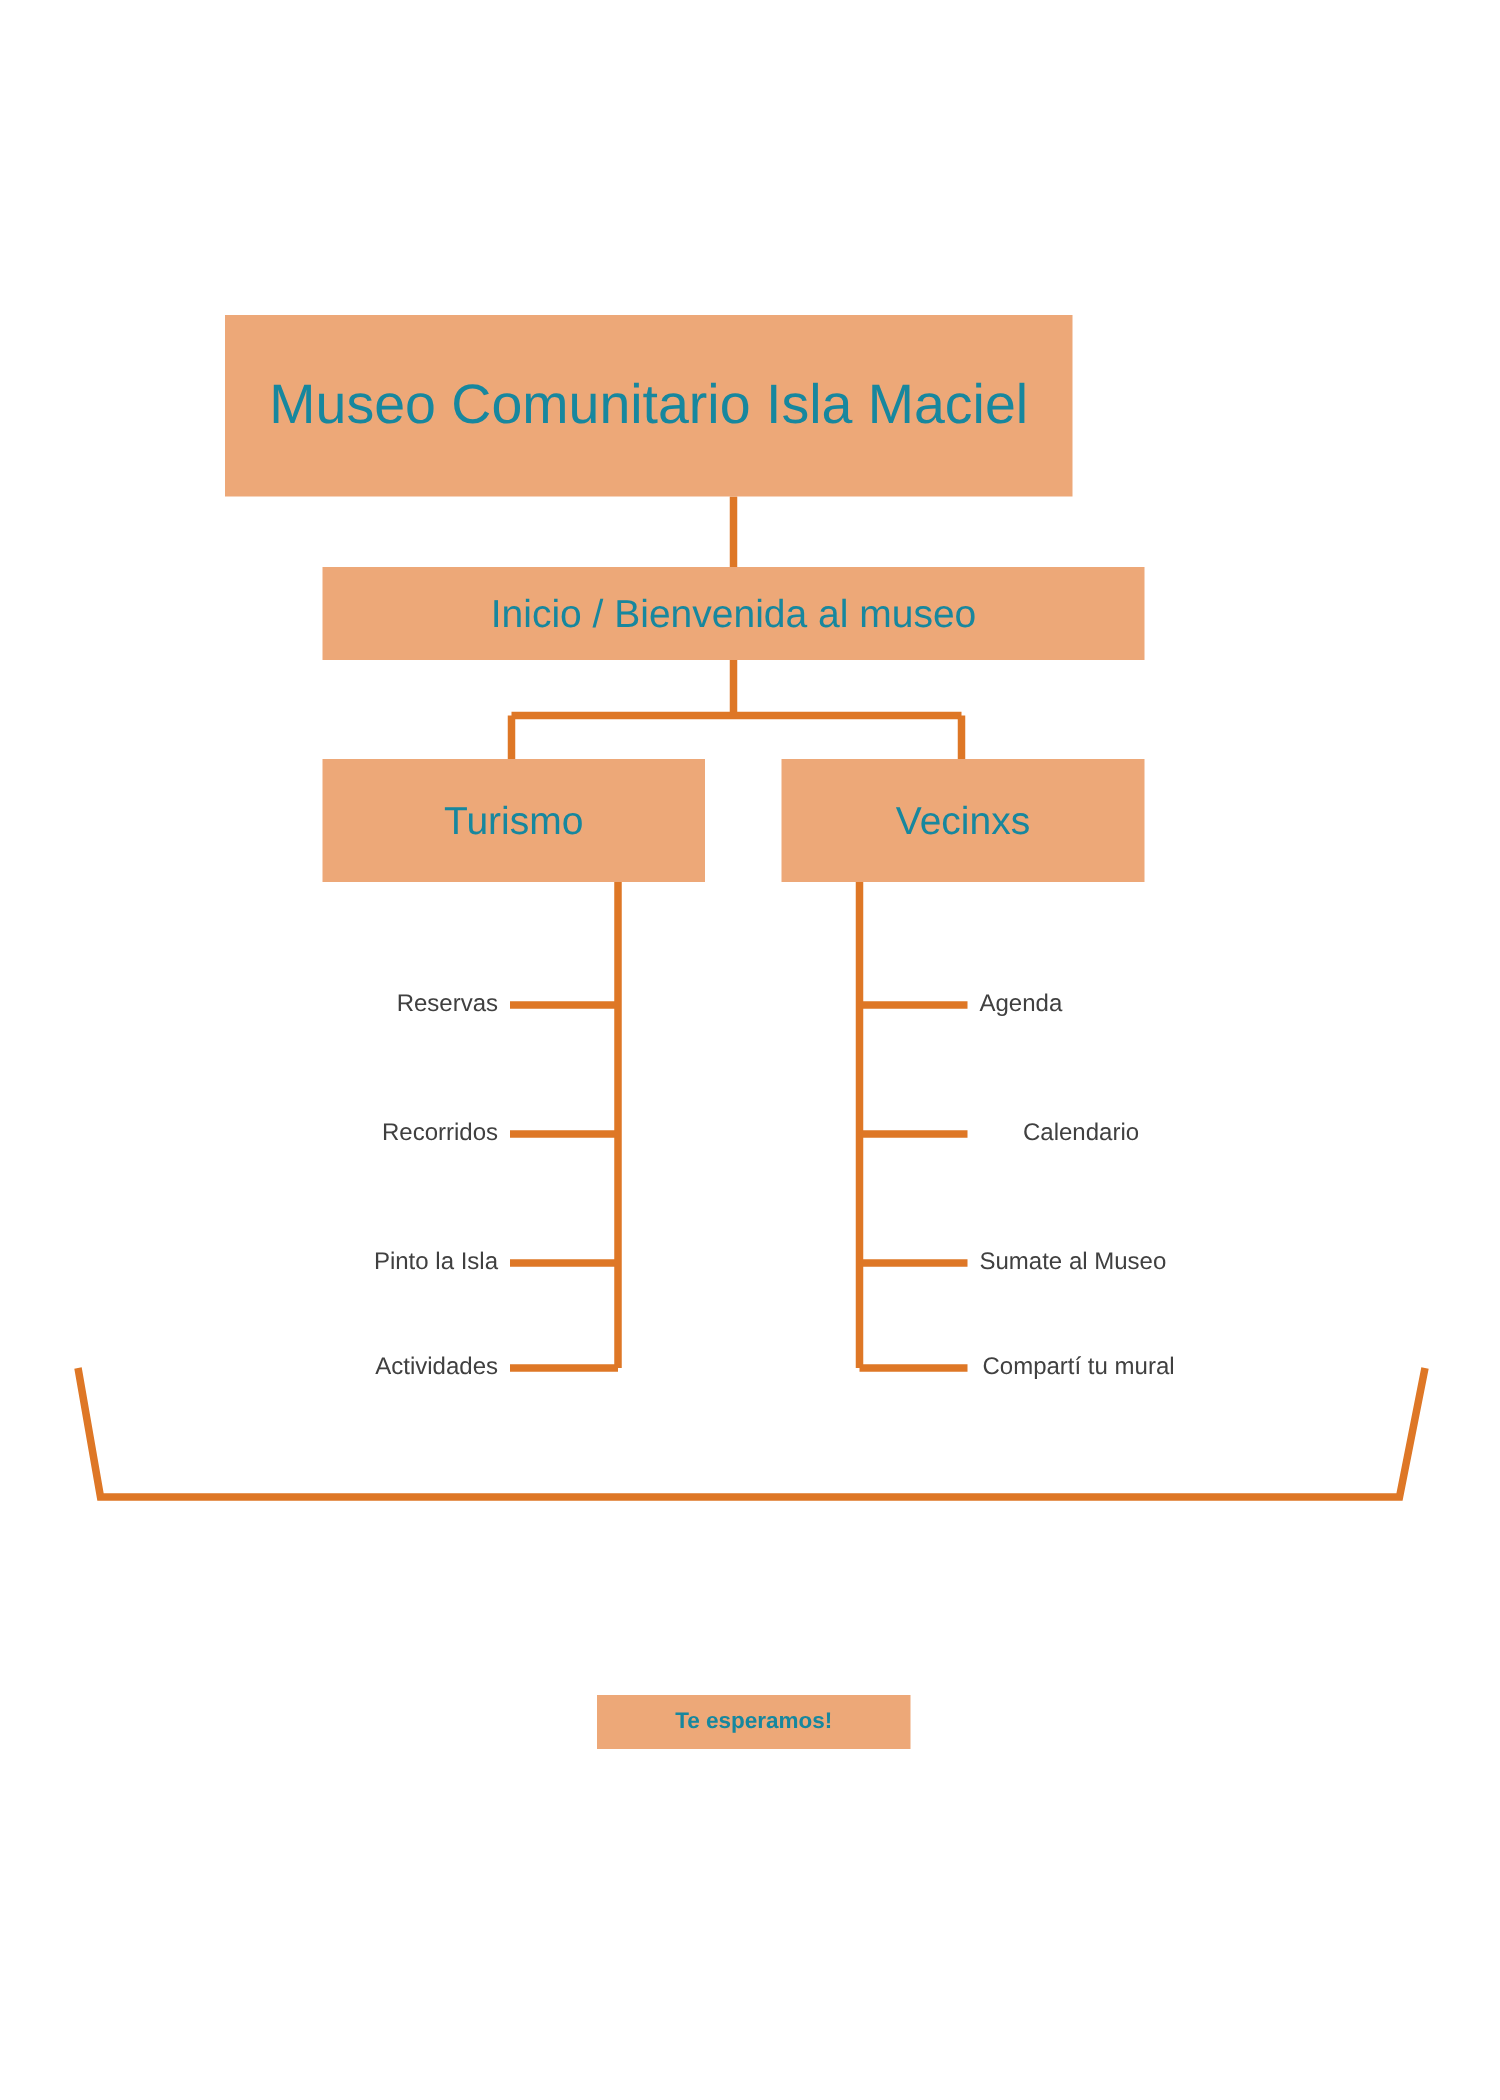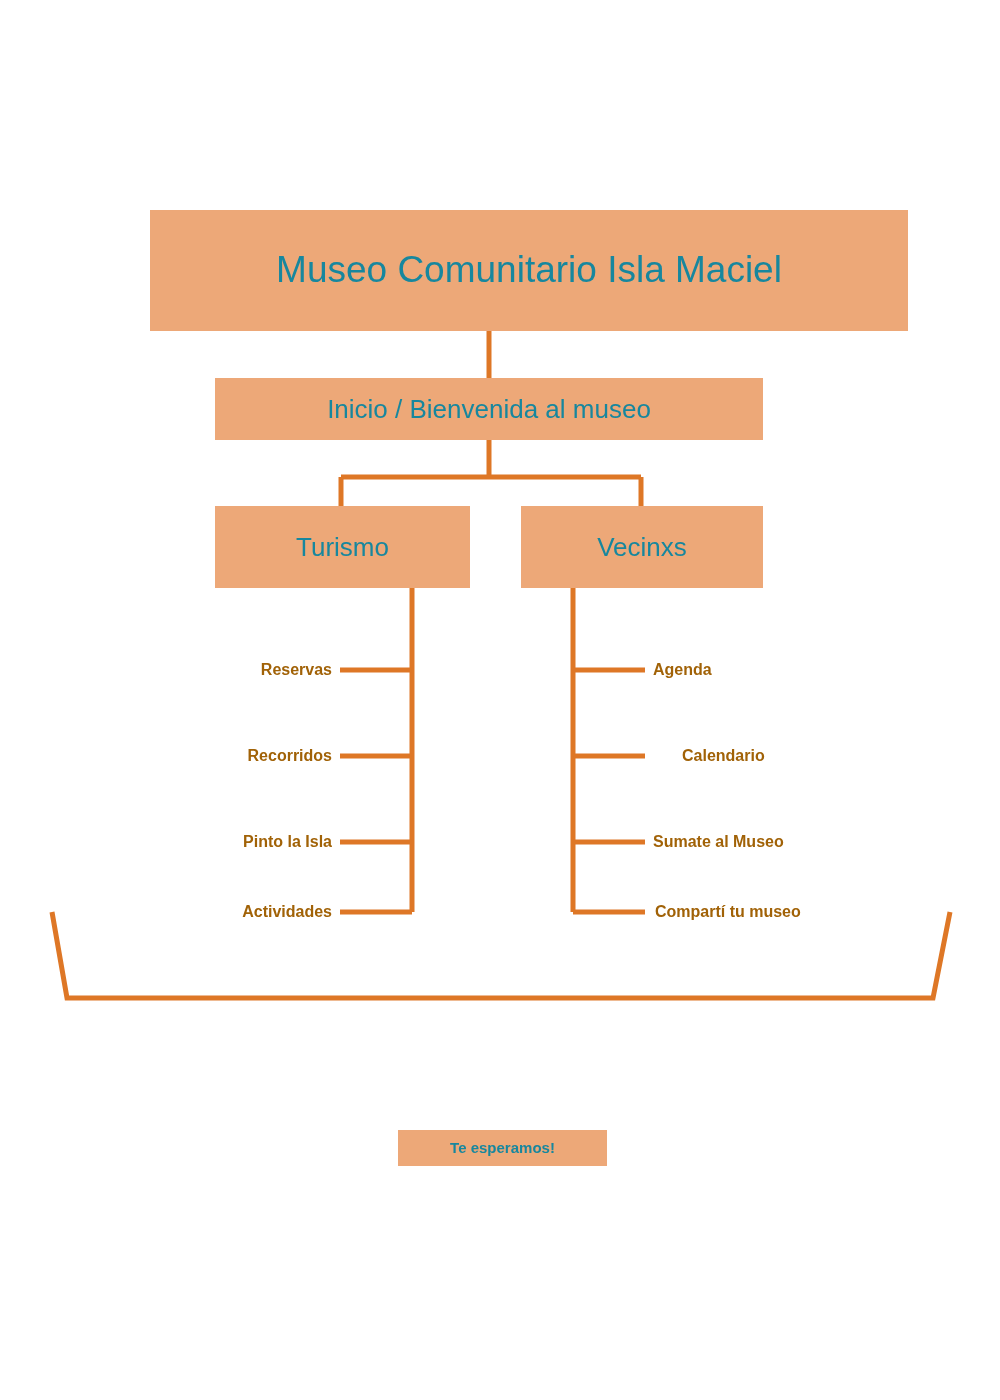--- a/index.html
+++ b/index.html
@@ -26,21 +26,21 @@
     align-items: center;
     justify-content: center;
     text-align: center;
     box-sizing: border-box;
     line-height: 1.1;
     font-weight: 400;
   }
   .box-title {
     left: 150px;
     top: 210px;
-    width: 758px;
+    width: 565px;
     height: 121px;
     font-size: 37px;
   }
   .box-inicio {
     left: 215px;
     top: 378px;
     width: 548px;
     height: 62px;
     font-size: 26px;
     align-items: center;
@@ -70,23 +70,23 @@
     left: 398px;
     top: 1130px;
     width: 209px;
     height: 36px;
     font-size: 15px;
     font-weight: 700;
     text-align: center;
   }
   .leaf {
     position: absolute;
-    color: #a16207;
+    color: #404040;
     font-size: 16px;
-    font-weight: 700;
+    font-weight: 400;
     white-space: nowrap;
     line-height: 1;
   }
   .leaf-left {
     text-align: right;
   }
   .leaf-right {
     text-align: left;
   }
   svg.lines {
@@ -149,20 +149,20 @@
   </div>
 
   <div class="leaf leaf-left" style="left:112px; top:662px; width:220px;">Reservas</div>
   <div class="leaf leaf-left" style="left:112px; top:748px; width:220px;">Recorridos</div>
   <div class="leaf leaf-left" style="left:112px; top:834px; width:220px;">Pinto la Isla</div>
   <div class="leaf leaf-left" style="left:112px; top:904px; width:220px;">Actividades</div>
 
   <div class="leaf leaf-right" style="left:653px; top:662px; width:260px;">Agenda</div>
   <div class="leaf leaf-right" style="left:682px; top:748px; width:260px;">Calendario</div>
   <div class="leaf leaf-right" style="left:653px; top:834px; width:260px;">Sumate al Museo</div>
-  <div class="leaf leaf-right" style="left:655px; top:904px; width:260px;">Compartí tu museo</div>
+  <div class="leaf leaf-right" style="left:655px; top:904px; width:260px;">Compartí tu mural</div>
 
 
   <div class="box box-esperamos">
     <span>Te esperamos!</span>
   </div>
 
 </div>
 
 </body></html>

